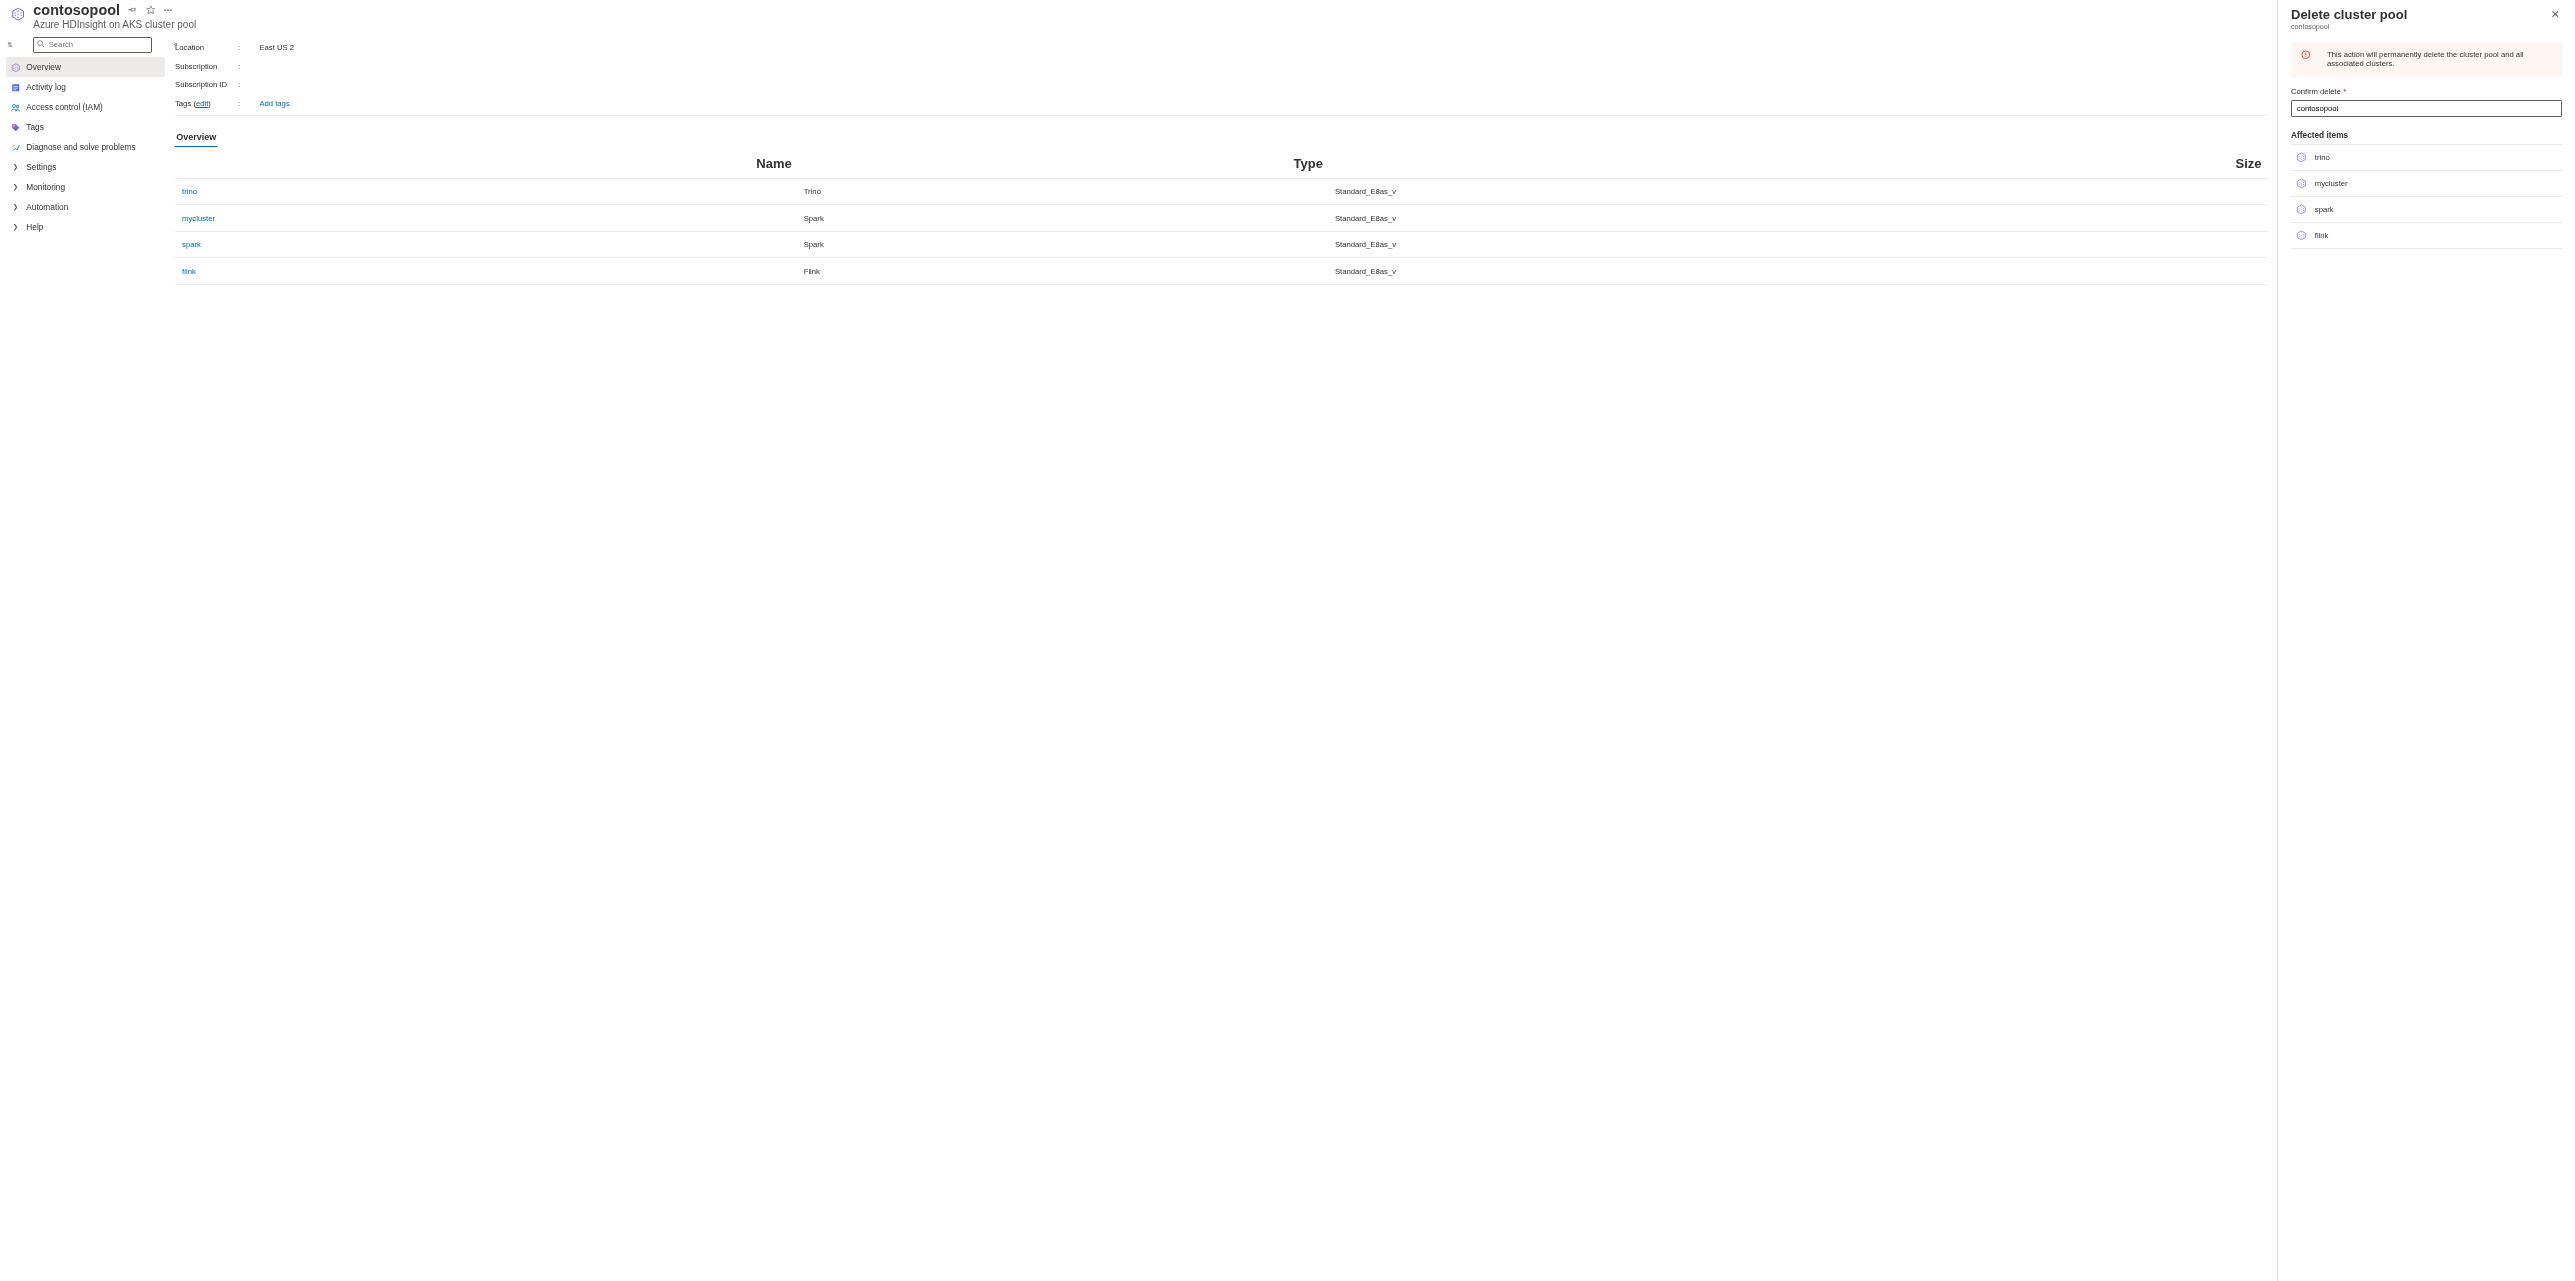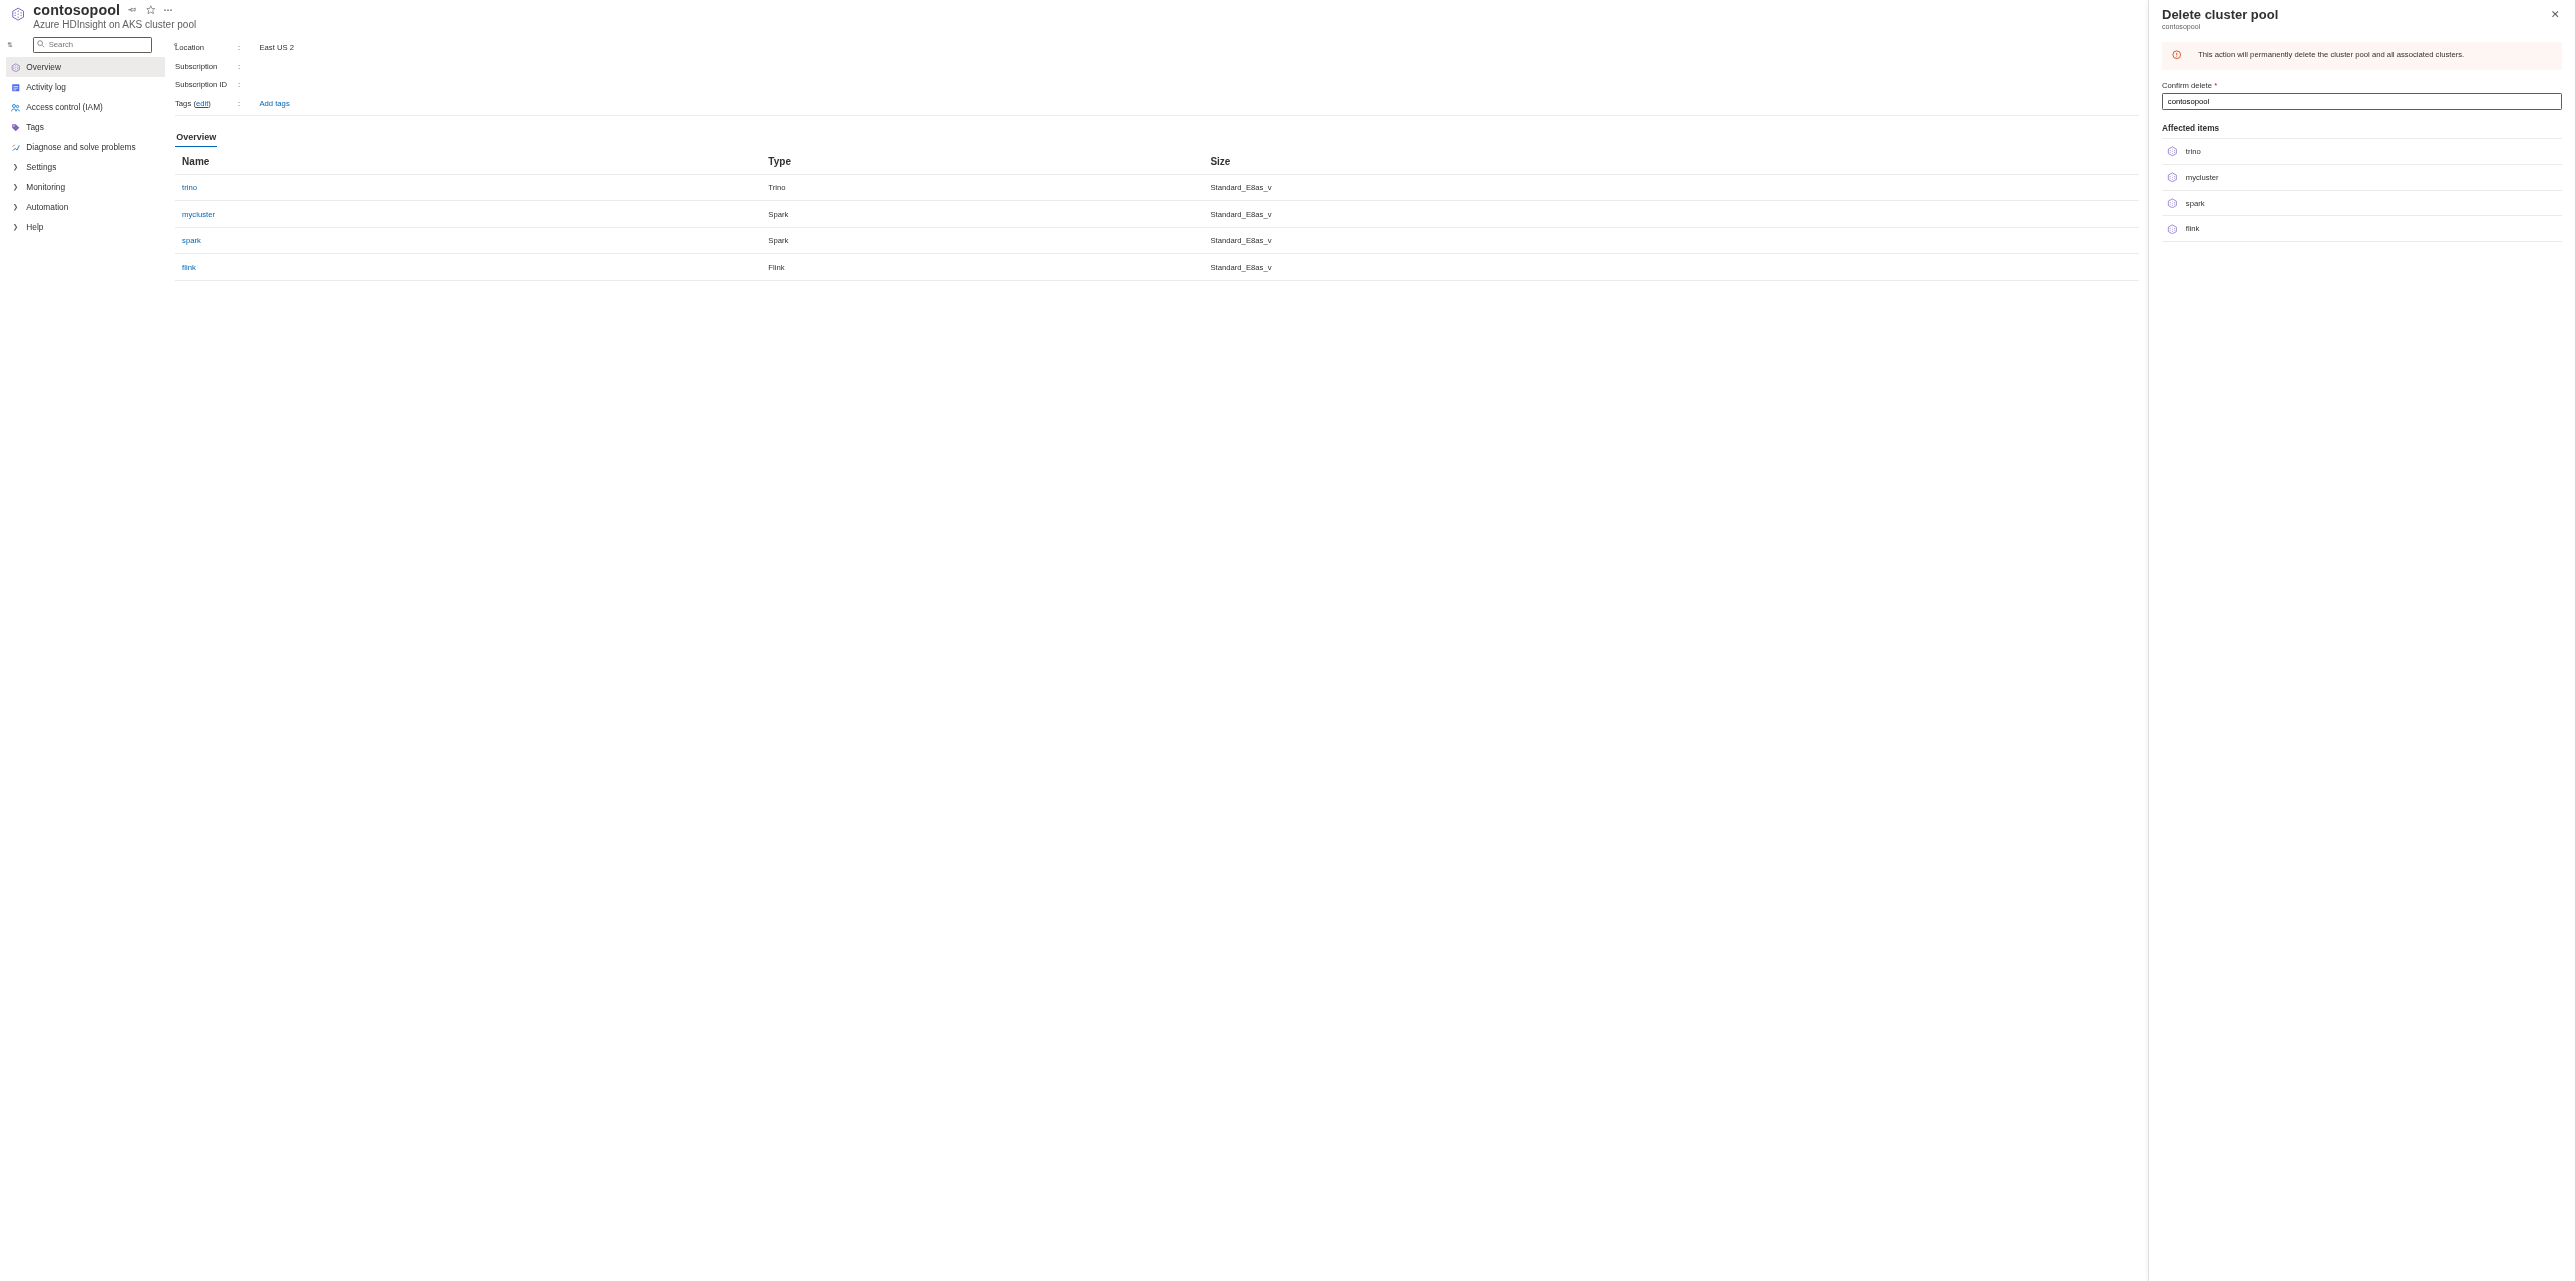--- a/index.html
+++ b/index.html
@@ -70,32 +70,32 @@
 .tab {
   font-size: 9px; font-weight: 600; padding: 3.6px 1.2px 4.8px; cursor: pointer;
   border-bottom: 1.8px solid transparent;
 }
 .tab.active { border-bottom-color: #0067b8; }
 
 .section-label { font-size: 7.7px; margin-top: 15.4px; margin-bottom: 8.3px; }
 
 .cluster-table { width: 100%; border-collapse: collapse; }
 .cluster-table th {
-  text-align: left; font-weight: 600; font-size: 10px; padding: 7.1px 6px;
+  text-align: right; font-weight: 600; font-size: 13px; padding: 7.1px 6px;
   border-bottom: 0.6px solid #edebe9;
 }
 .cluster-table td {
   font-size: 7.7px; padding: 8.3px 6px; border-bottom: 0.6px solid #edebe9;
 }
 .cluster-table td:first-child, .cluster-table th:first-child { padding-left: 7.1px; }
 .cluster-table a { color: #0067b8; text-decoration: none; }
 
 
 .panel {
-  width: 427px; flex-shrink: 0; border-left: 0.6px solid #e1dfdd;
+  width: 298px; flex-shrink: 0; border-left: 0.6px solid #e1dfdd;
   display: flex; flex-direction: column; background: #fff;
   box-shadow: -1.2px 0 4.8px rgba(0,0,0,0.05);
 }
 .panel-header { padding: 7.1px 13px 6px; display: flex; justify-content: space-between; align-items: flex-start; }
 .panel-title { font-size: 13px; font-weight: 600; }
 .panel-subtitle { font-size: 7.1px; color: #605e5c; margin-top: 1.2px; }
 .panel-close { font-size: 10.7px; color: #605e5c; cursor: pointer; padding: 1.2px 2.4px; font-weight: 300; }
 
 .panel-body { flex: 1; padding: 4.8px 13px; overflow-y: auto; }
 .warning-banner {

